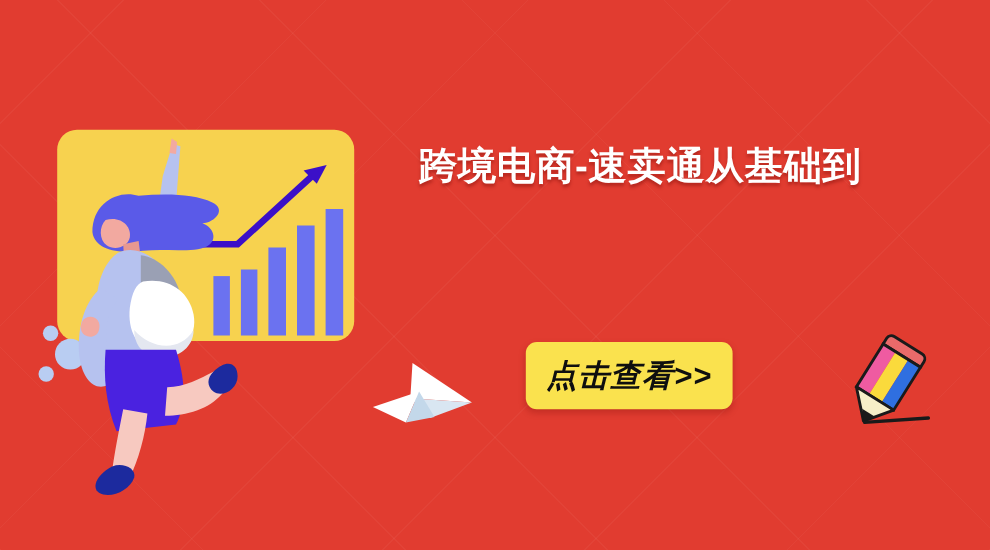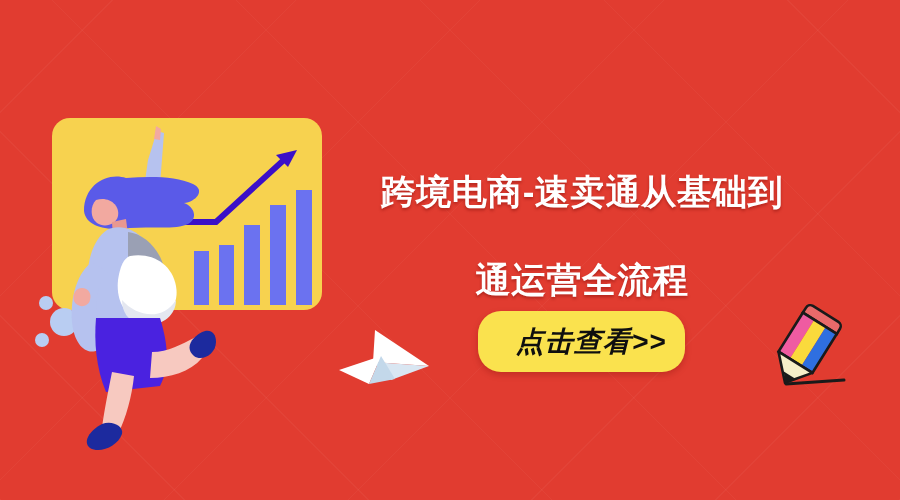--- a/index.html
+++ b/index.html
@@ -30,33 +30,31 @@
     text-align:center;
   }
   .tline{
     color:#ffffff;
     font-weight:bold;
     font-size:35px;
     line-height:48px;
     letter-spacing:.5px;
     text-shadow:0 2px 3px rgba(120,12,6,.45);
     white-space:nowrap;
-    margin-top:40px;
   }
 
   
   #cta{
     position:absolute;left:478px;top:311px;
     width:188px;height:61px;
     background:#fae24e;
-    border-radius:23px;
+    border-radius:10px;
     box-shadow:0 3px 6px rgba(120,12,6,.28);
     display:flex;align-items:center;justify-content:center;
     cursor:pointer;
-    padding-left:19px;
   }
   #cta-label{
     color:#0f0f0f;
     font-size:28px;
     font-weight:bold;
     font-style:italic;
     letter-spacing:1px;
     line-height:1;
   }
 
@@ -160,20 +158,19 @@
       <path d="M25 65 L65 65 L47 88 Z" fill="#f6eec8" stroke="#1a1a1a" stroke-width="2.6" stroke-linejoin="round"></path>
 
       <path d="M40 79 L55 79 L47 88 Z" fill="#1a1a1a"></path>
     </g>
 
     <path d="M26 84 L84 80" stroke="#1a1a1a" stroke-width="3" fill="none" stroke-linecap="round"></path>
   </svg>
 
   <div id="textblock">
     <div class="tline">跨境电商-速卖通从基础到</div>
-    <div class="tline">通运营全流程</div>
   </div>
 
   <div id="cta">
     <span id="cta-label">点击查看&gt;&gt;</span>
   </div>
 
 </div>
 
 </body></html>

